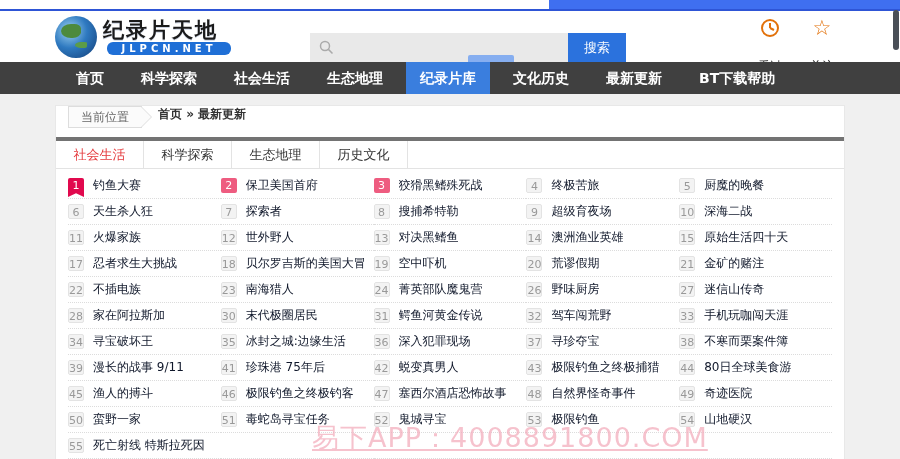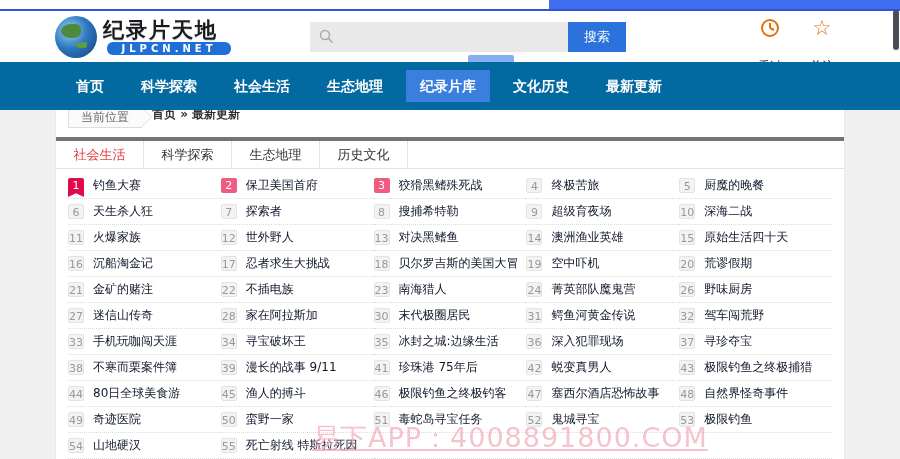--- a/index.html
+++ b/index.html
@@ -40,40 +40,40 @@
   .logo-text{margin-left:6px;display:flex;flex-direction:column;}
   .logo-title{
     font-size:21px;font-weight:bold;color:#1a1a1a;letter-spacing:2px;line-height:22px;
     text-shadow:0 1px 0 #cfd6e4;
   }
   .logo-sub{
     margin-top:1px;margin-left:4px;background:#1f6fd6;color:#fff;
     font-size:10px;font-weight:bold;letter-spacing:4px;text-align:center;
     padding:1px 6px;border-radius:6px;width:112px;
   }
-  .searchbar{position:absolute;left:310px;top:11px;display:flex;}
+  .searchbar{position:absolute;left:310px;top:22px;display:flex;}
   .search-input{
     width:258px;height:30px;background:#e9e9e9;border:none;outline:none;
     font-size:13px;color:#666;padding:0 10px 0 30px;box-sizing:border-box;
   }
   .search-icon{
     position:absolute;left:9px;top:7px;width:15px;height:15px;pointer-events:none;
   }
   .search-btn{
     width:58px;height:30px;background:#2b72dd;color:#fff;border:none;
     font-size:13px;cursor:pointer;font-family:inherit;
   }
   .quick-links{position:absolute;right:60px;top:6px;display:flex;gap:16px;}
   .qlink{display:flex;flex-direction:column;align-items:center;cursor:pointer;width:36px;}
   .qlink .q-icon{height:22px;display:flex;align-items:center;justify-content:center;}
   .qlink .q-label{font-size:12px;color:#333;margin-top:19px;}
   .star-glyph{font-size:21px;line-height:20px;color:#e2710a;}
   
   .nav{
-    position:absolute;left:0;top:62px;width:900px;height:48px;background:#0369a1;
+    position:absolute;left:0;top:62px;width:900px;height:32px;background:#404040;
     display:flex;align-items:center;padding-left:62px;box-sizing:border-box;z-index:2;
   }
   .nav-item{
     color:#ffffff;font-size:14px;font-weight:bold;padding:0 14px;margin-right:9px;
     line-height:32px;cursor:pointer;white-space:nowrap;
   }
   .nav-indicator{
     position:absolute;left:468px;top:-7px;width:46px;height:7px;
     background:#86aef0;border-radius:2px 2px 0 0;
   }
@@ -91,21 +91,21 @@
     font-size:12px;padding:3px 12px 3px 12px;line-height:14px;
   }
   .crumb-box:after{
     content:"";position:absolute;right:-10px;top:50%;margin-top:-10px;
     border:10px solid transparent;border-left-color:#fbfbfb;border-right:0;
   }
   .crumb-box:before{
     content:"";position:absolute;right:-11px;top:50%;margin-top:-10px;
     border:10px solid transparent;border-left-color:#ddd;border-right:0;
   }
-  .crumb-path{font-size:12px;font-weight:bold;color:#333;margin-left:10px;}
+  .crumb-path{font-size:12px;font-weight:bold;color:#333;margin-left:16px;}
   
   .tabs{
     display:flex;height:27px;border-bottom:1px solid #e3e3e3;
   }
   .tab{
     min-width:88px;box-sizing:border-box;text-align:center;line-height:27px;
     font-size:13px;color:#333;border-right:1px solid #e3e3e3;cursor:pointer;
     padding:0 6px;
   }
   .tab.active{color:#e4393c;font-weight:normal;}
@@ -181,20 +181,21 @@
 
 <div class="nav">
   <div class="nav-indicator"></div>
 <div class="nav-item">首页</div>
     <div class="nav-item">科学探索</div>
     <div class="nav-item">社会生活</div>
     <div class="nav-item">生态地理</div>
     <div class="nav-item" style="background: rgb(58, 126, 222);">纪录片库</div>
     <div class="nav-item">文化历史</div>
     <div class="nav-item">最新更新</div>
+    <div class="nav-item">BT下载帮助</div>
   </div>
 
 <div class="card">
   <div class="breadcrumb-bar">
     <span class="crumb-box">当前位置</span>
     <span class="crumb-path">首页 » 最新更新</span>
   </div>
 
   <div class="tabs">
       <div class="tab active">社会生活</div>
@@ -258,24 +259,20 @@
       </div>
       <div class="cell">
         <span class="rank">14</span>
         <span class="doc-title">澳洲渔业英雄</span>
       </div>
       <div class="cell">
         <span class="rank">15</span>
         <span class="doc-title">原始生活四十天</span>
       </div>
       <div class="cell">
-        <span class="rank">16</span>
-        <span class="doc-title">沉船淘金记</span>
-      </div>
-      <div class="cell">
         <span class="rank">17</span>
         <span class="doc-title">忍者求生大挑战</span>
       </div>
       <div class="cell">
         <span class="rank">18</span>
         <span class="doc-title">贝尔罗吉斯的美国大冒</span>
       </div>
       <div class="cell">
         <span class="rank">19</span>
         <span class="doc-title">空中吓机</span>

